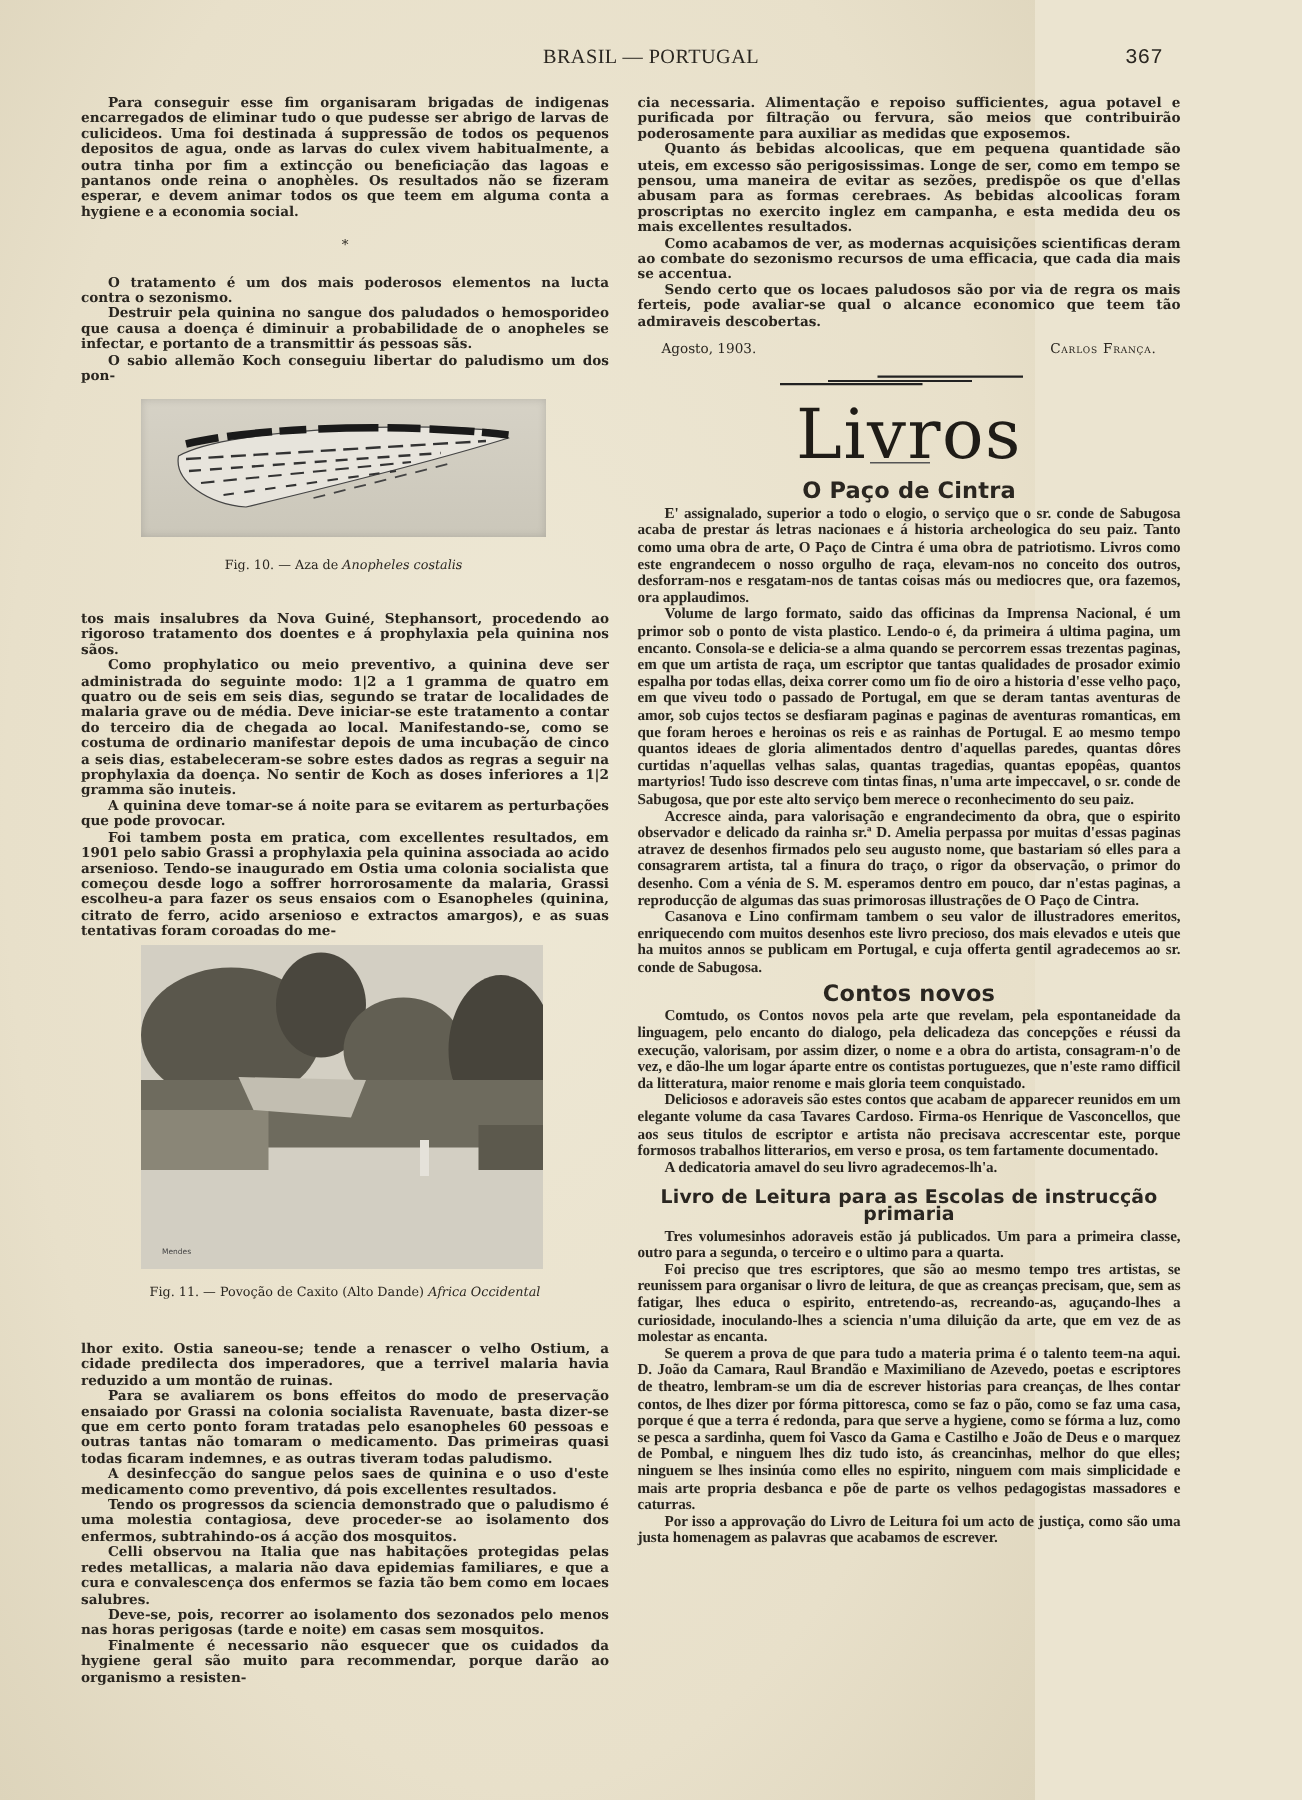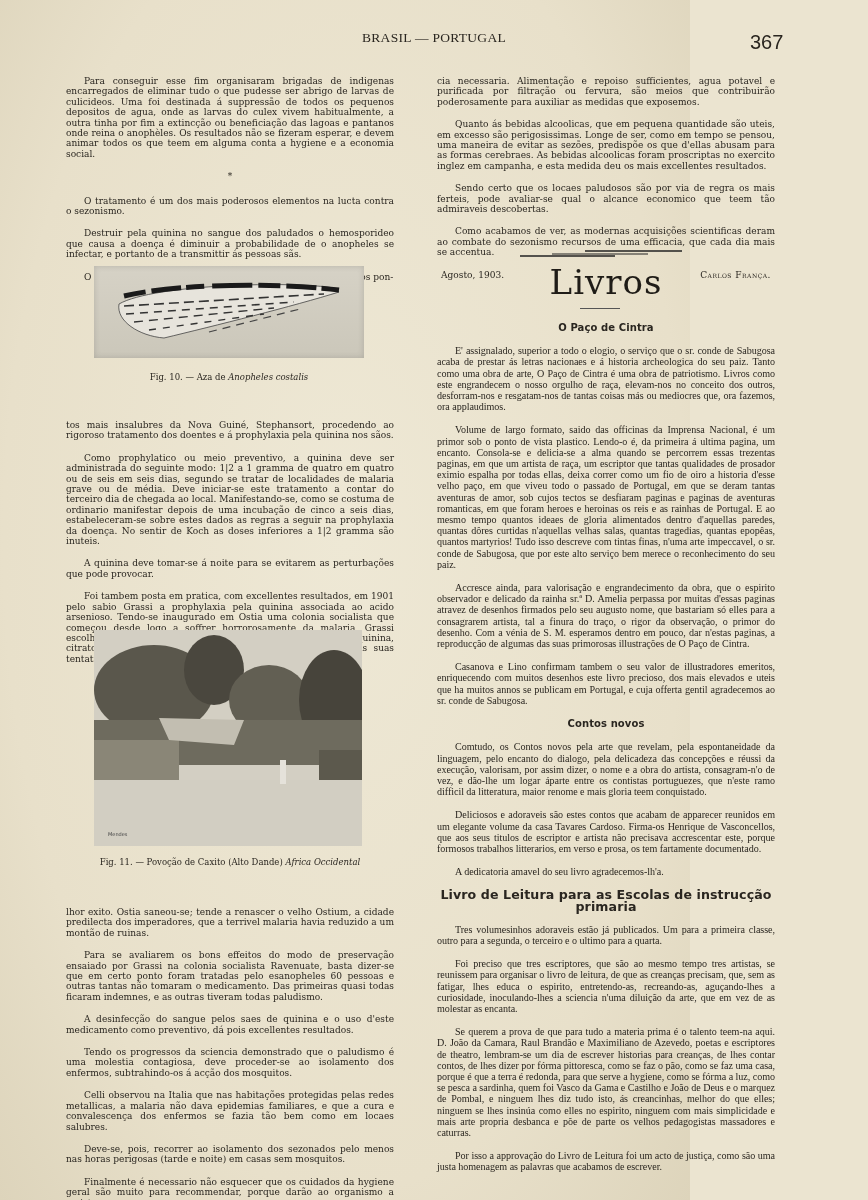--- a/index.html
+++ b/index.html
@@ -13,27 +13,27 @@
   .page {
     position: absolute; left: 0; top: 0; width: 690px; height: 1200px;
     background: radial-gradient(ellipse at 50% 45%, #eee8d5 0%, #e8e0ca 70%, #ddd4bb 100%);
   }
   .running-head {
     position: absolute; top: 30px; left: 0; width: 868px; text-align: center;
     font-family: "Liberation Serif", serif; font-size: 13.5px; letter-spacing: 0.3px; color: #2a2620;
   }
   .folio {
     position: absolute; top: 31px; left: 750px;
-    font-family: Liberation Sans, sans-serif; font-size: 20px; color: #2a2620;
+    font-family: Liberation Mono, monospace; font-size: 14px; color: #2a2620;
   }
   .col {
     position: absolute;
     font-size: 9.05px; line-height: 10.4px; text-align: justify;
   }
-  .col p { margin: 12px; text-indent: 18px; hyphens: manual; }
+  .col p { margin: 0; text-indent: 18px; hyphens: manual; font-weight: bold; }
   .col p.noindent { text-indent: 0; }
   .left-col { left: 54px; width: 352px; }
   .right-col { left: 425px; width: 362px; }
   .modern { font-family: "Liberation Serif", serif; font-size: 10.1px; line-height: 11.2px; letter-spacing: -0.05px; }
   .star { text-align: center; font-size: 9px; margin: 12px 0 14px 0; }
   .signoff { display: flex; justify-content: space-between; margin-top: 8px; padding: 0 16px; }
   .signoff .author { font-variant: small-caps; letter-spacing: 0.5px; }
   .figure {
     position: absolute; background: #c8c4b6;
     box-shadow: inset 0 0 6px rgba(0,0,0,0.15);
@@ -41,26 +41,26 @@
   .fig10 { left: 94px; top: 266px; width: 270px; height: 92px; background: linear-gradient(180deg,#d6d2c6,#cbc7ba); }
   .fig11 { left: 94px; top: 630px; width: 268px; height: 216px; background: linear-gradient(180deg,#cfcbc0 0%, #bdb8aa 25%, #6b6758 45%, #8f8b7d 55%, #c7c2b4 62%, #d1cdc0 100%); }
   .caption {
     position: absolute; font-size: 8.5px; text-align: center; color: #2a2620;
   }
   .cap10 { left: 94px; top: 372px; width: 270px; }
   .cap11 { left: 54px; top: 857px; width: 352px; }
   .rules { position: absolute; left: 520px; top: 244px; width: 170px; height: 20px; }
   .livros-title {
     position: absolute; left: 425px; top: 262px; width: 362px; text-align: center;
-    font-family: "DejaVu Serif", serif; font-size: 34px; font-weight: normal; letter-spacing: 1px; color: #1f1c17;
+    font-family: "DejaVu Serif", serif; font-size: 46px; font-weight: normal; letter-spacing: 1px; color: #1f1c17;
   }
   .title-rule { position: absolute; left: 580px; top: 308px; width: 40px; height: 1px; background: #555; }
   h3 {
     margin: 6px 0 4px 0; text-align: center;
-    font-family: "DejaVu Sans", sans-serif; font-weight: bold; font-size: 10px; letter-spacing: 0.1px; text-indent: 0;
+    font-family: "DejaVu Sans", sans-serif; font-weight: bold; font-size: 15px; letter-spacing: 0.1px; text-indent: 0;
   }
   h3.big { font-size: 12.6px; margin: 8px 0 4px 0; }
   em { font-style: italic; }
 </style>
 </head>
 <body>
 
 <div class="page">
 
   <div class="running-head">BRASIL — PORTUGAL</div>
@@ -122,22 +122,22 @@
     <p>A desinfecção do sangue pelos saes de quinina e o uso d'este medicamento como preventivo, dá pois excellentes resultados.</p>
     <p>Tendo os progressos da sciencia demonstrado que o paludismo é uma molestia contagiosa, deve proceder-se ao isolamento dos enfermos, subtrahindo-os á acção dos mosquitos.</p>
     <p>Celli observou na Italia que nas habitações protegidas pelas redes metallicas, a malaria não dava epidemias familiares, e que a cura e convalescença dos enfermos se fazia tão bem como em locaes salubres.</p>
     <p>Deve-se, pois, recorrer ao isolamento dos sezonados pelo menos nas horas perigosas (tarde e noite) em casas sem mosquitos.</p>
     <p>Finalmente é necessario não esquecer que os cuidados da hygiene geral são muito para recommendar, porque darão ao organismo a resisten-</p>
   </div>
 
   <div class="col right-col" style="top:64px;">
     <p class="noindent">cia necessaria. Alimentação e repoiso sufficientes, agua potavel e purificada por filtração ou fervura, são meios que contribuirão poderosamente para auxiliar as medidas que exposemos.</p>
     <p>Quanto ás bebidas alcoolicas, que em pequena quantidade são uteis, em excesso são perigosissimas. Longe de ser, como em tempo se pensou, uma maneira de evitar as sezões, predispõe os que d'ellas abusam para as formas cerebraes. As bebidas alcoolicas foram proscriptas no exercito inglez em campanha, e esta medida deu os mais excellentes resultados.</p>
+    <p>Como acabamos de ver, as modernas acquisições scientificas deram ao combate do sezonismo recursos de uma efficacia, que cada dia mais se accentua.</p>
     <p>Sendo certo que os locaes paludosos são por via de regra os mais ferteis, pode avaliar-se qual o alcance economico que teem tão admiraveis descobertas.</p>
-    <p>Como acabamos de ver, as modernas acquisições scientificas deram ao combate do sezonismo recursos de uma efficacia, que cada dia mais se accentua.</p>
     <div class="signoff">
       <span>Agosto, 1903.</span>
       <span class="author">Carlos França.</span>
     </div>
   </div>
 
   <svg class="rules" viewBox="0 0 170 20">
     <line x1="0" y1="12" x2="95" y2="12" stroke="#222" stroke-width="1.5"></line>
     <line x1="32" y1="10" x2="128" y2="10" stroke="#222" stroke-width="1.2"></line>
     <line x1="65" y1="7" x2="162" y2="7" stroke="#222" stroke-width="1.5"></line>

